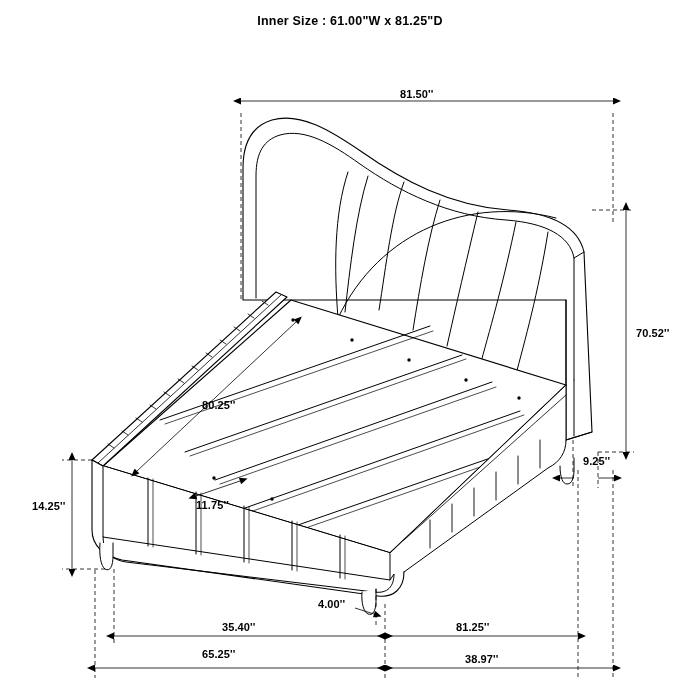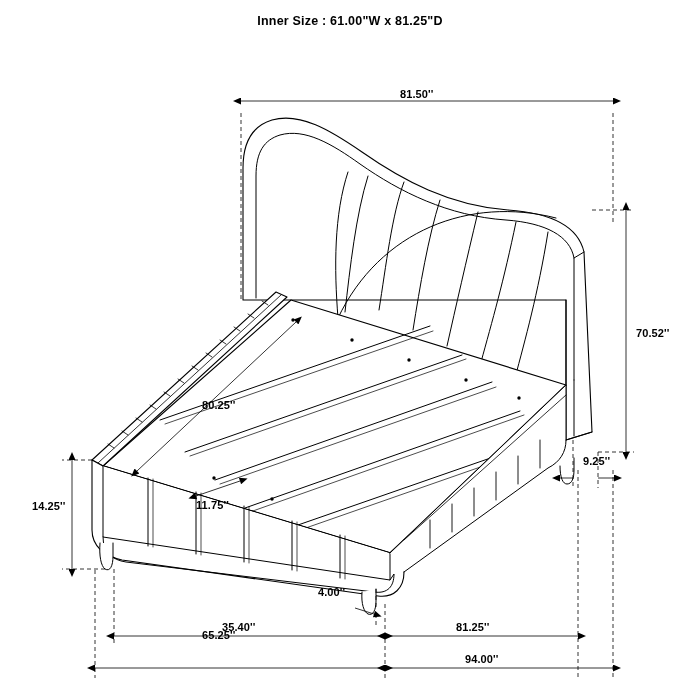--- a/index.html
+++ b/index.html
@@ -231,23 +231,23 @@
   <div class="dimlabel" style="left:636px; top:327px;">70.52''</div>
 
   <div class="dimlabel" style="left:583px; top:455px;">9.25''</div>
 
   <div class="dimlabel" style="left:202px; top:399px;">80.25''</div>
 
   <div class="dimlabel" style="left:196px; top:459px;margin-top:40px;">11.75''</div>
 
   <div class="dimlabel" style="left:26px; top:500px;margin-left:6px;">14.25''</div>
 
-  <div class="dimlabel" style="left:318px; top:586px;">4.00''</div>
+  <div class="dimlabel" style="left:318px; top:598px;">4.00''</div>
 
   <div class="dimlabel" style="left:222px; top:621px;">35.40''</div>
 
   <div class="dimlabel" style="left:456px; top:621px;">81.25''</div>
 
-  <div class="dimlabel" style="left:202px; top:629px;">65.25''</div>
-
-  <div class="dimlabel" style="left:465px; top:653px;">94.00''</div>
+  <div class="dimlabel" style="left:202px; top:648px;">65.25''</div>
+
+  <div class="dimlabel" style="left:465px; top:653px;">38.97''</div>
 
 </div>
 
 </body></html>

